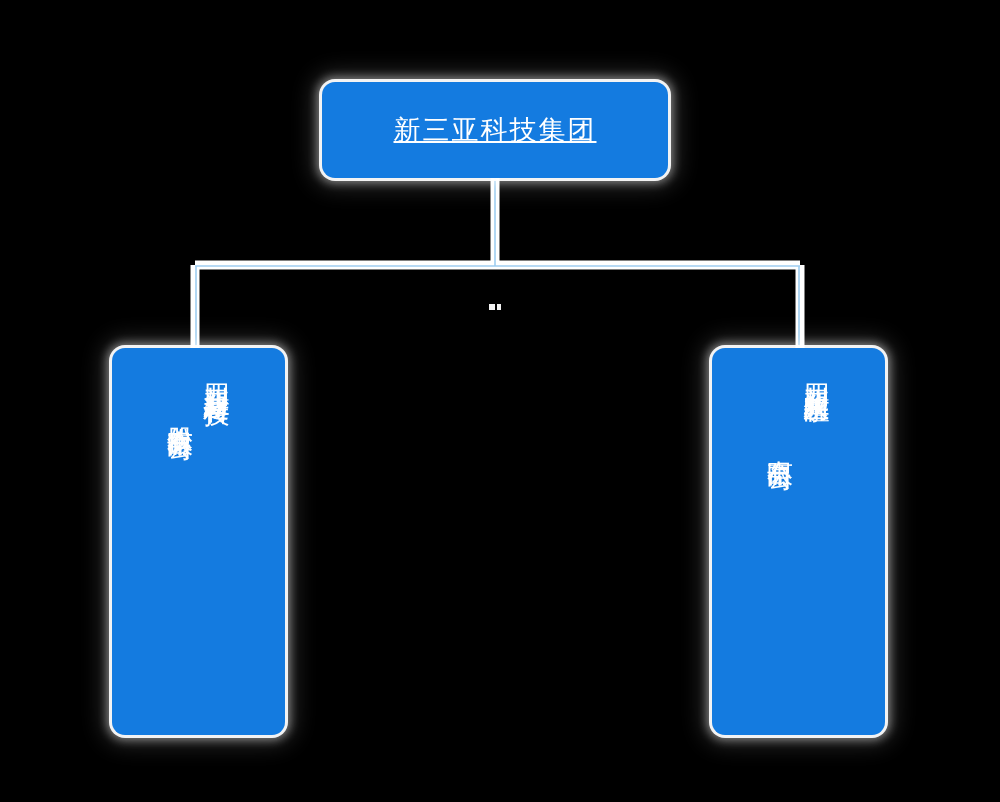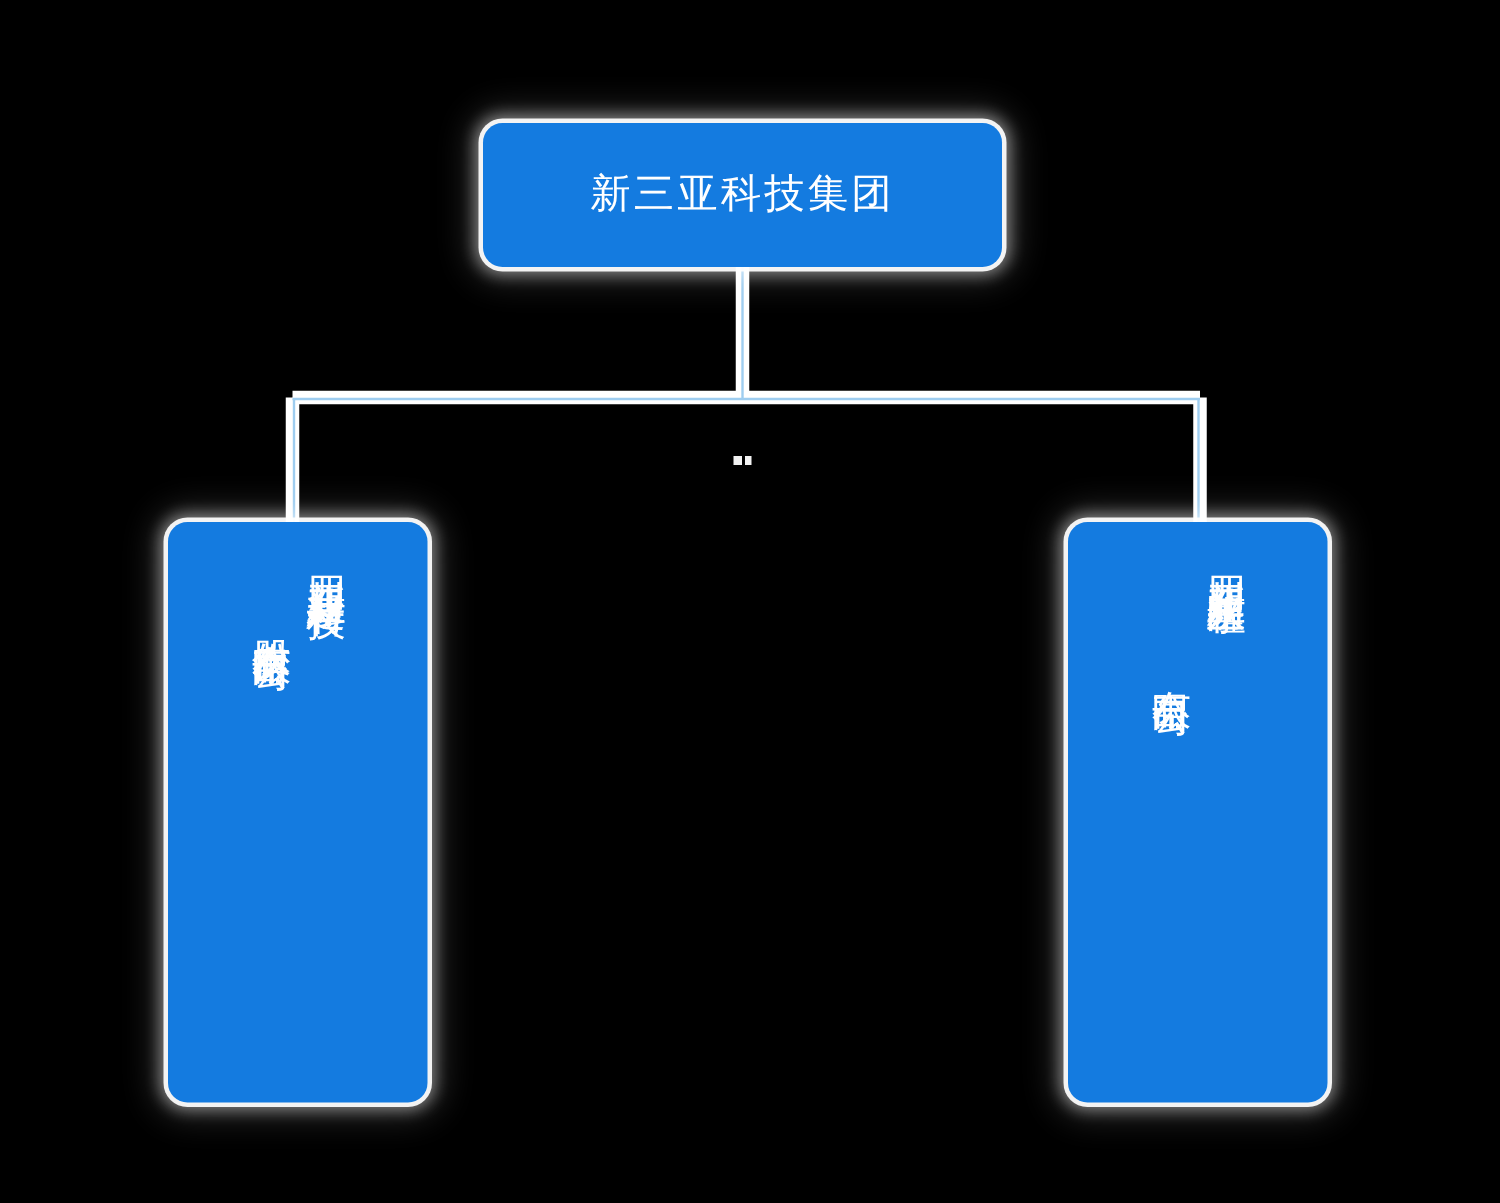--- a/index.html
+++ b/index.html
@@ -126,21 +126,21 @@
     <g fill="none" stroke="#9ecdf0" stroke-width="1.6" stroke-linecap="butt">
       <path d="M 495,178 L 495,266"></path>
       <path d="M 195,266 L 800,266"></path>
       <path d="M 196,266 L 196,348"></path>
       <path d="M 799,266 L 799,348"></path>
     </g>
   </svg>
 
   <div id="bus-artifact"></div>
 
-  <div class="node" id="node-root" style="background:#147BE0;">
+  <div class="node" id="node-root" style="background:#147BE0;text-decoration:underline;">
     <span class="node-label">新三亚科技集团</span>
   </div>
 
   <div class="node node-child" id="node-child-0" style="background:#147BE0;">
     <div class="vtext">
       <span class="vcol col-primary">四川新三亚建材科技</span>
       <span class="vcol col-secondary">股份有限公司</span>
     </div>
   </div>
 

